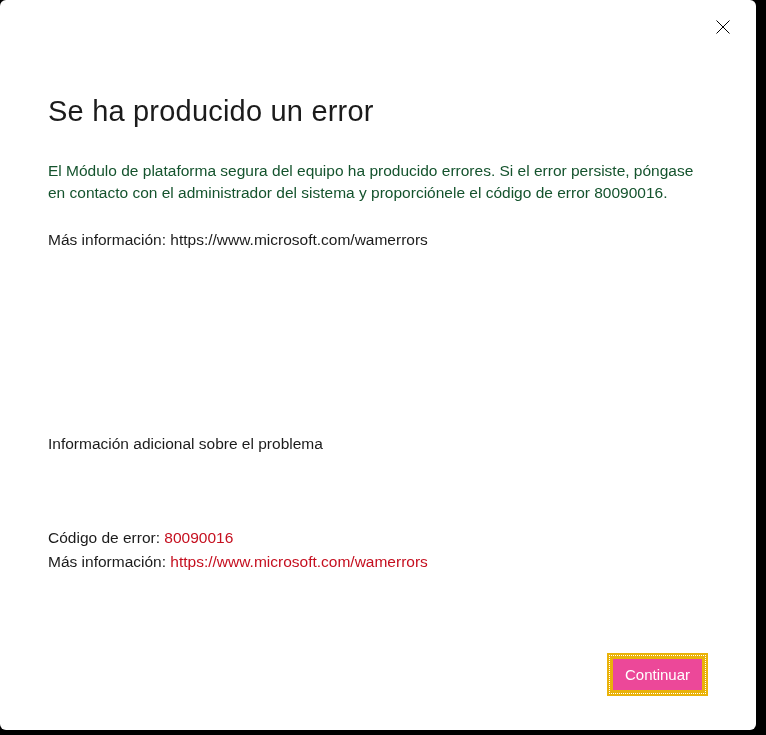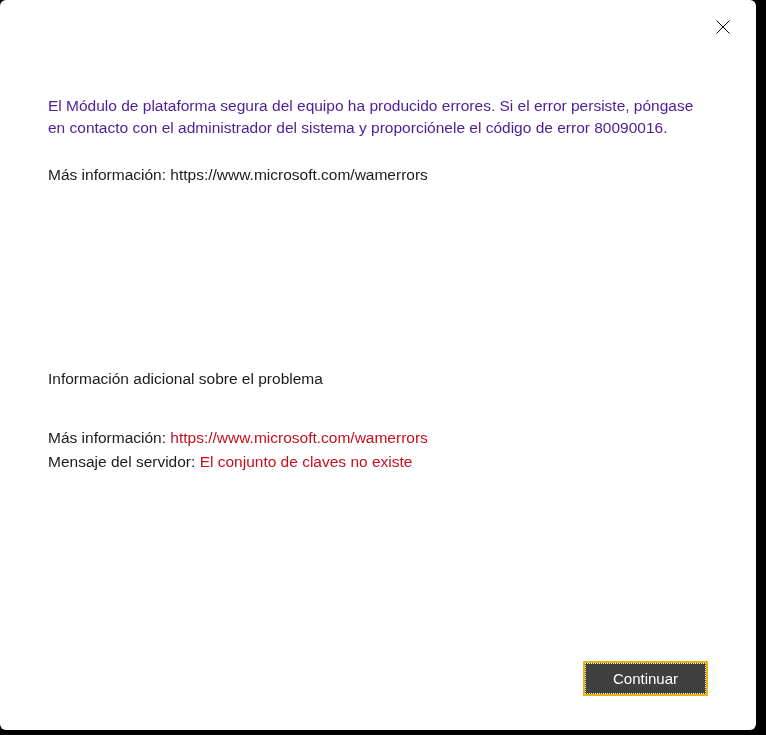--- a/index.html
+++ b/index.html
@@ -51,62 +51,62 @@
     .title {
       font-size: 29px;
       font-weight: 400;
       color: #1b1b1b;
       margin-bottom: 32px;
       letter-spacing: 0.2px;
     }
 
     .description {
       font-size: 15.5px;
-      color: #4c1d95;
+      color: #14532d;
       line-height: 1.45;
       margin-bottom: 24px;
     }
 
     .more-info-line {
       font-size: 15.5px;
       color: #1b1b1b;
       line-height: 1.4;
     }
 
     .additional-section {
       margin-top: 184px;
     }
 
     .additional-title {
       font-size: 15.5px;
       color: #1b1b1b;
-      margin-bottom: 38px;
+      margin-bottom: 73px;
     }
 
     .detail-line {
       font-size: 15.5px;
       color: #1b1b1b;
       line-height: 1.6;
     }
 
     .detail-value {
       color: #c50f1f;
     }
 
     .footer {
       position: absolute;
       bottom: 34px;
       right: 48px;
     }
 
     .continue-btn {
-      background: #404040;
+      background: #ec4899;
       color: #fff;
-      border: 2px solid #eab308;
-      padding: 7px 28px;
+      border: 6px solid #eab308;
+      padding: 7px 12px;
       font-size: 15px;
       font-family: inherit;
       cursor: pointer;
       outline: 1px dotted #fff;
       outline-offset: -3px;
     }
   </style>
 </head>
 <body>
 
@@ -114,41 +114,42 @@
 
   <div class="close-btn">
     <svg viewBox="0 0 14 14" stroke="#000" stroke-width="1">
       <line x1="0.5" y1="0.5" x2="13.5" y2="13.5"></line>
       <line x1="13.5" y1="0.5" x2="0.5" y2="13.5"></line>
     </svg>
   </div>
 
   <div class="content">
 
+    <h1 class="title">Se ha producido un error</h1>
 
     <p class="description">El Módulo de plataforma segura del equipo ha producido errores. Si el error persiste, póngase en contacto con el administrador del sistema y proporciónele el código de error 80090016.</p>
 
     <p class="more-info-line">
       <span>Más información: </span><span>https://www.microsoft.com/wamerrors</span>
     </p>
 
     <div class="additional-section">
 
       <p class="additional-title">Información adicional sobre el problema</p>
 
+      <p class="detail-line">
+        <span>Código de error: </span><span class="detail-value">80090016</span>
+      </p>
 
 
 
       <p class="detail-line">
         <span>Más información: </span><span class="detail-value">https://www.microsoft.com/wamerrors</span>
       </p>
 
-      <p class="detail-line">
-        <span>Mensaje del servidor: </span><span class="detail-value">El conjunto de claves no existe</span>
-      </p>
 
     </div>
 
   </div>
 
   <div class="footer">
     <button class="continue-btn">Continuar</button>
   </div>
 
 </div>

